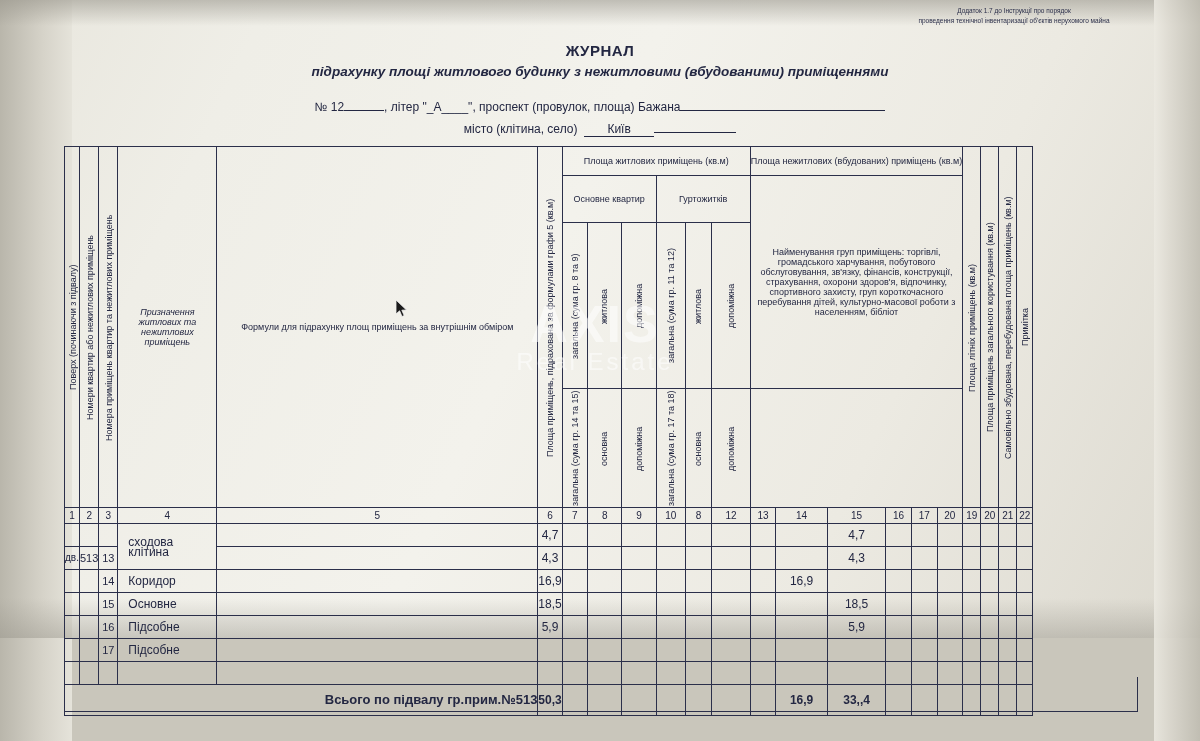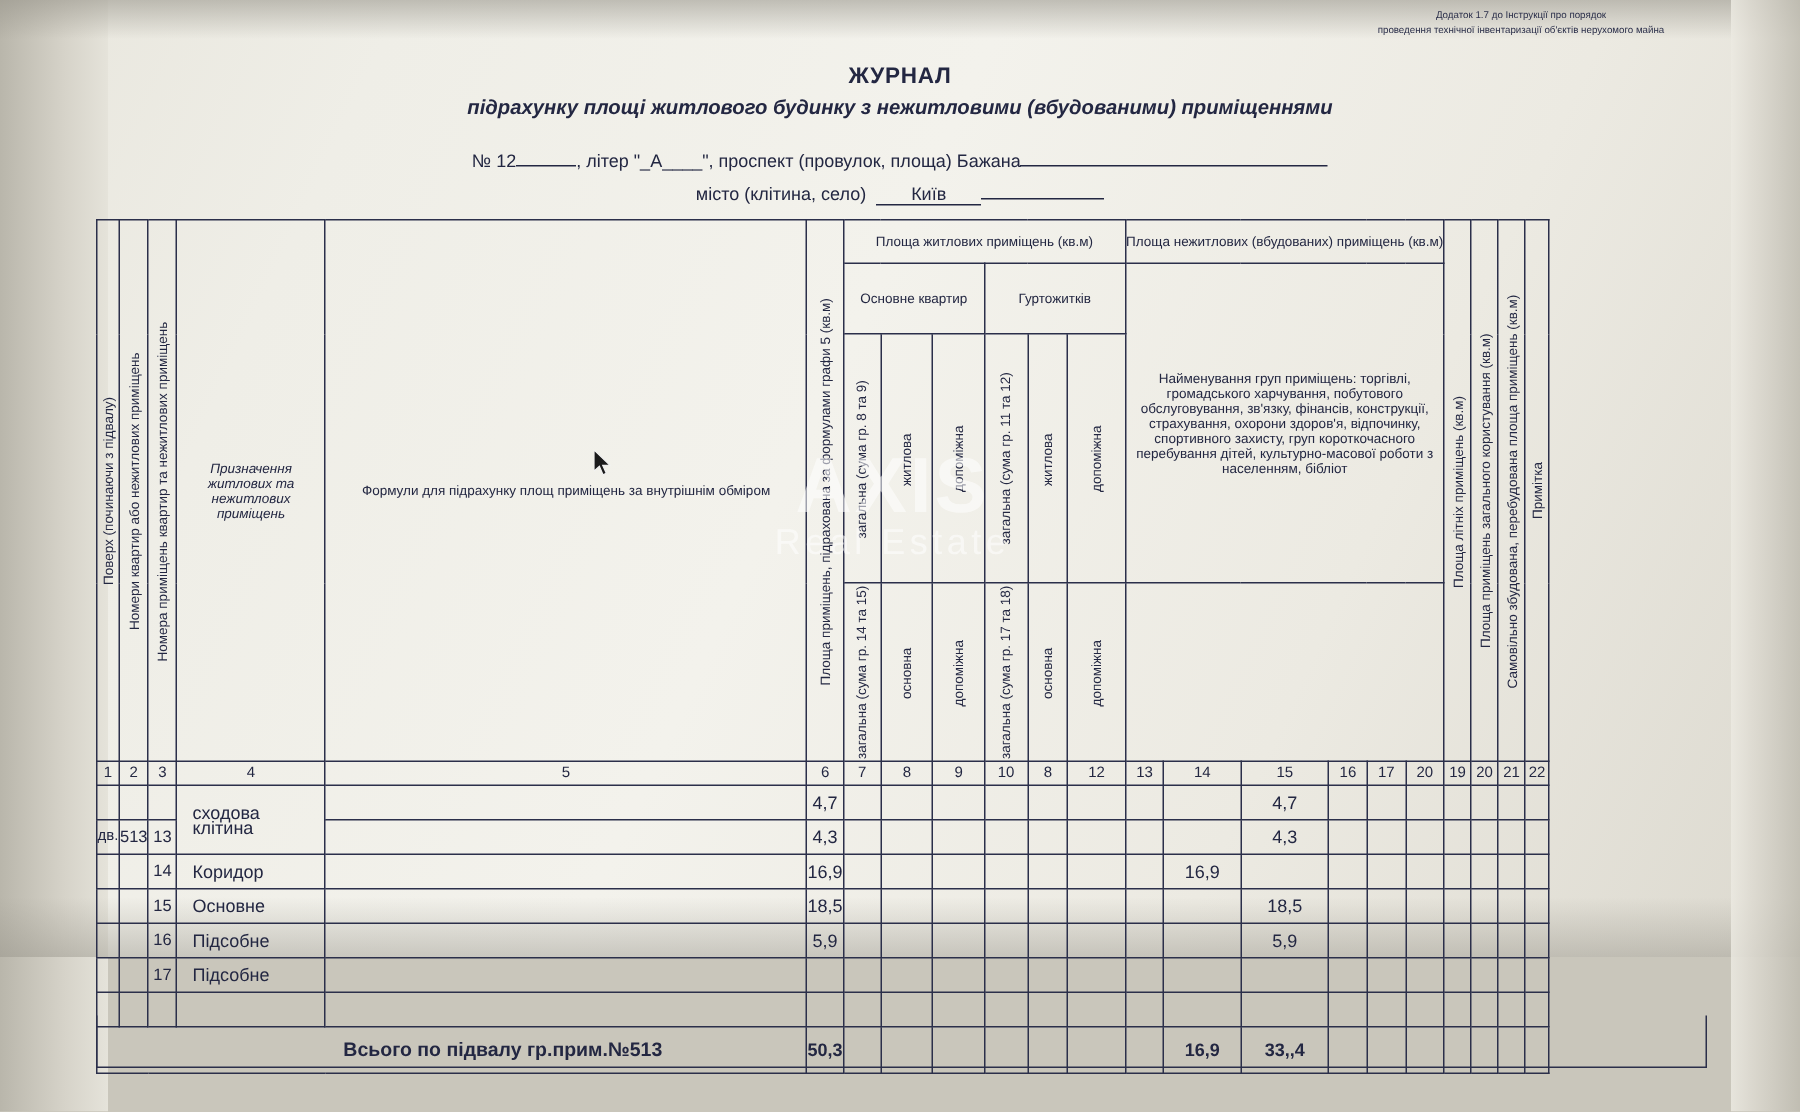--- a/index.html
+++ b/index.html
@@ -95,21 +95,21 @@
     padding:2px 0;
   }
   .vert.wrap{white-space:normal;}
   .hgroup{font-size:10px;line-height:12px;}
   .tiny{font-size:6px;line-height:7.5px;padding:2px 3px;}
   .numrow td{height:15px;font-size:10px;}
   .datarow td{height:22px;font-size:11px;}
   .datarow td.lbl{text-align:left;padding-left:10px;font-size:12px;}
   .datarow td.num{font-size:12px;}
   .totalrow td{height:30px;font-size:12px;font-weight:bold;}
-  .totalrow td.lbl{text-align:center;padding-left:68px;font-size:13px;font-weight:bold;}
+  .totalrow td.lbl{text-align:right;padding-left:68px;font-size:13px;font-weight:bold;}
   .blankrow td{height:22px;}
   .bigcell{font-size:11px;line-height:14px;font-weight:bold;}
   .purpose{font-size:11px;line-height:14px;font-weight:bold;font-style:italic;}
   .formula{font-size:11.5px;line-height:15px;font-weight:bold;}
   .lastband{
     position:absolute;left:64px;top:677px;width:1072px;height:34px;
     border:1px solid #2b2f4a;border-top:none;
   }
   .cursor{
     position:absolute;left:396px;top:300px;width:12px;height:18px;z-index:7;

